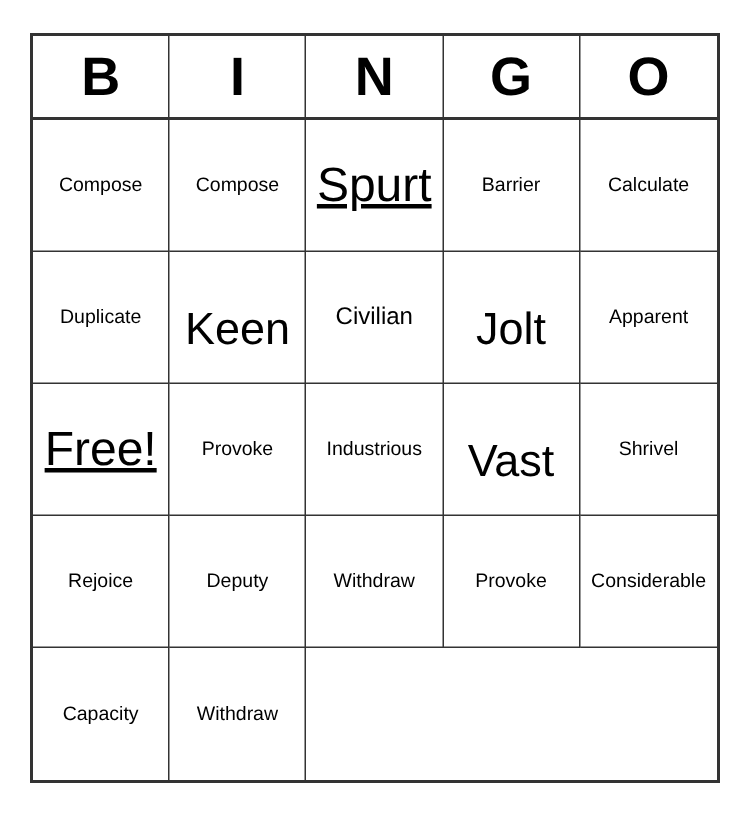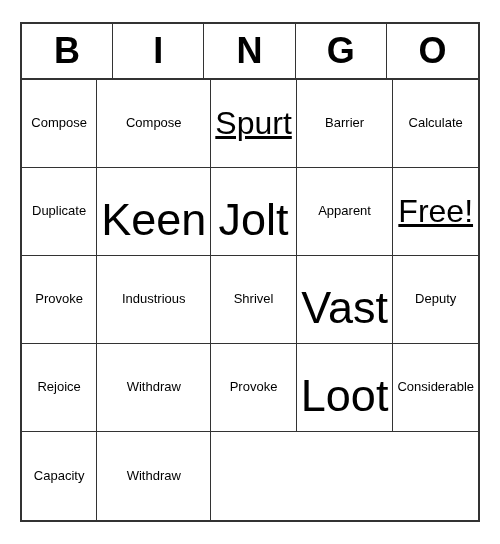--- a/index.html
+++ b/index.html
@@ -77,21 +77,21 @@
       font-size: 16px;
     }
 
     .size-large {
       font-size: 32px;
       font-weight: normal;
       text-decoration: underline;
     }
 
     .size-xlarge {
-      font-size: 45px;
+      font-size: 30px;
       font-weight: normal;
       margin-top: 16px;
     }
   </style>
 </head>
 <body>
 
 <div class="bingo-card">
   <div class="bingo-header">
   <div class="bingo-header-cell">B</div>
@@ -116,54 +116,54 @@
       <div class="bingo-cell">
         <span class="cell-text size-small">Calculate</span>
       </div>
       <div class="bingo-cell">
         <span class="cell-text size-small">Duplicate</span>
       </div>
       <div class="bingo-cell">
         <span class="cell-text size-xlarge">Keen</span>
       </div>
       <div class="bingo-cell">
+        <span class="cell-text size-medium">Civilian</span>
+      </div>
+      <div class="bingo-cell">
         <span class="cell-text size-xlarge">Jolt</span>
       </div>
       <div class="bingo-cell">
         <span class="cell-text size-small">Apparent</span>
       </div>
       <div class="bingo-cell">
         <span class="cell-text size-large">Free!</span>
       </div>
       <div class="bingo-cell">
         <span class="cell-text size-small">Provoke</span>
       </div>
       <div class="bingo-cell">
         <span class="cell-text size-small">Industrious</span>
       </div>
       <div class="bingo-cell">
+        <span class="cell-text size-xlarge">Vast</span>
+      </div>
+      <div class="bingo-cell">
         <span class="cell-text size-small">Shrivel</span>
       </div>
       <div class="bingo-cell">
-        <span class="cell-text size-xlarge">Vast</span>
+        <span class="cell-text size-small">Rejoice</span>
       </div>
       <div class="bingo-cell">
         <span class="cell-text size-small">Deputy</span>
-      </div>
-      <div class="bingo-cell">
-        <span class="cell-text size-small">Rejoice</span>
       </div>
       <div class="bingo-cell">
         <span class="cell-text size-small">Withdraw</span>
       </div>
       <div class="bingo-cell">
         <span class="cell-text size-small">Provoke</span>
-      </div>
-      <div class="bingo-cell">
-        <span class="cell-text size-xlarge">Loot</span>
       </div>
       <div class="bingo-cell">
         <span class="cell-text size-small">Considerable</span>
       </div>
       <div class="bingo-cell">
         <span class="cell-text size-small">Capacity</span>
       </div>
       <div class="bingo-cell">
         <span class="cell-text size-small">Withdraw</span>
       </div>

